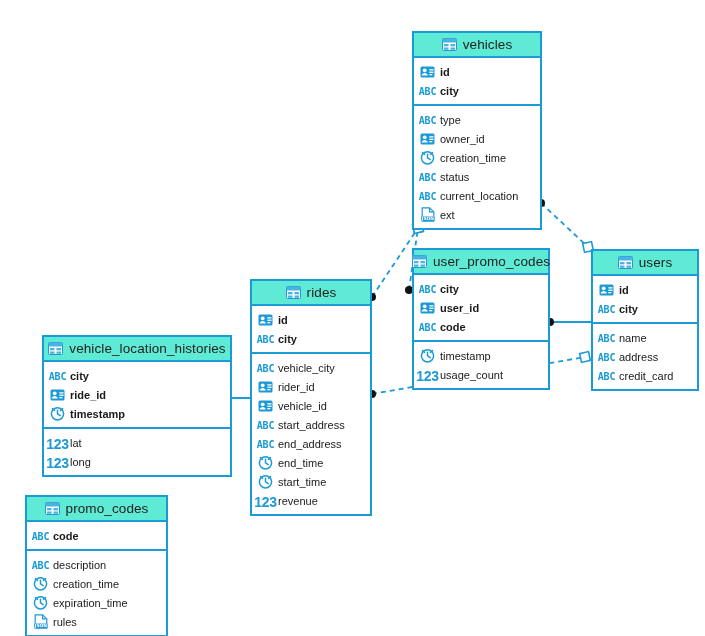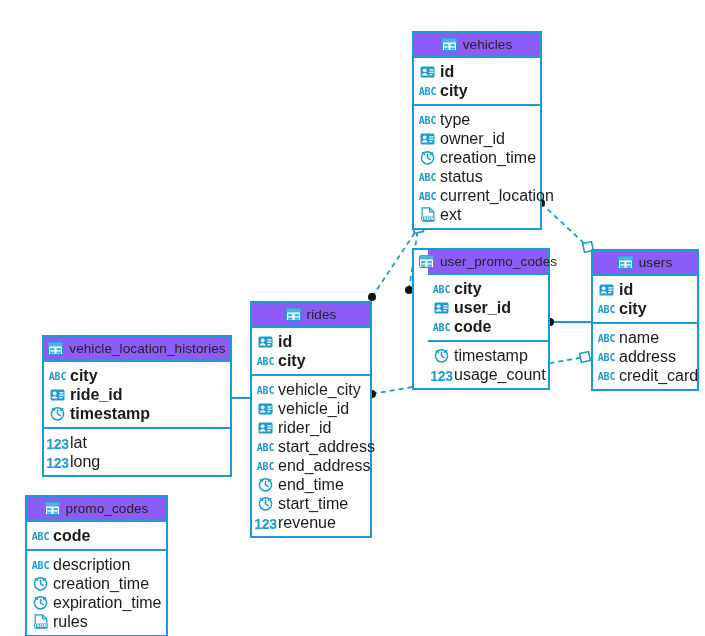--- a/index.html
+++ b/index.html
@@ -43,21 +43,21 @@
   }
   .table-header {
     box-sizing: border-box;
     height: 25px;
     border-bottom: 2px solid #1a9ad6;
     display: flex;
     align-items: center;
     justify-content: center;
     gap: 6px;
     padding: 0 6px;
-    background: #8b5cf6;
+    background: #5eead4;
   }
   .table-title {
     font-size: 13.5px;
     color: #222222;
     letter-spacing: 0.1px;
     white-space: nowrap;
   }
 
   .field-group {
     padding: 4px 0 4px 0;
@@ -70,21 +70,21 @@
   .field-row {
     display: flex;
     align-items: center;
     gap: 5px;
     height: 19px;
     padding: 0 6px;
     box-sizing: border-box;
     white-space: nowrap;
   }
   .field-name {
-    font-size: 16px;
+    font-size: 11px;
     color: #1a1a1a;
   }
   .field-row.key .field-name {
     font-weight: bold;
   }
 
   
   .icon {
     width: 15px;
     height: 15px;
@@ -229,21 +229,21 @@
       <path d="M1.2 0.8h7.4l4.2 4.1v9.3H1.2z" fill="#ffffff" stroke="#1a9ad6" stroke-width="1.2"></path>
       <path d="M8.6 0.8v4.1h4.2" fill="none" stroke="#1a9ad6" stroke-width="1.2"></path>
       <rect x="0.2" y="9.4" width="13.3" height="4.6" rx="0.6" fill="#1a9ad6"></rect>
       <text x="6.9" y="13.1" font-family="DejaVu Sans, sans-serif" font-size="4.4" font-weight="bold" fill="#ffffff" text-anchor="middle">JSON</text>
     </svg>
   </span>
             <span class="field-name">ext</span>
           </div>
         </div>
       </div>
-      <div class="table-node" style="left: 412px; top: 248px; width: 138px; padding-left: 14px;">
+      <div class="table-node" style="left: 412px; top: 248px; width: 138px;">
         <div class="table-header">
           <span class="icon">
     <svg width="15" height="13" viewBox="0 0 15 13">
       <rect x="0.5" y="0.5" width="14" height="12" rx="1" fill="#ffffff" stroke="#1a9ad6"></rect>
       <rect x="0.5" y="0.5" width="14" height="4" fill="#49b3e2"></rect>
       <rect x="2" y="6" width="4.5" height="2.3" fill="#49b3e2"></rect>
       <rect x="8.5" y="6" width="4.5" height="2.3" fill="#49b3e2"></rect>
       <rect x="2" y="9.5" width="4.5" height="2.3" fill="#49b3e2"></rect>
       <rect x="8.5" y="9.5" width="4.5" height="2.3" fill="#49b3e2"></rect>
     </svg>
@@ -332,21 +332,21 @@
           <div class="field-row">
             <span class="icon icon-abc">ABC</span>
             <span class="field-name">address</span>
           </div>
           <div class="field-row">
             <span class="icon icon-abc">ABC</span>
             <span class="field-name">credit_card</span>
           </div>
         </div>
       </div>
-      <div class="table-node" style="left: 250px; top: 301px; width: 122px;">
+      <div class="table-node" style="left: 250px; top: 279px; width: 122px;">
         <div class="table-header">
           <span class="icon">
     <svg width="15" height="13" viewBox="0 0 15 13">
       <rect x="0.5" y="0.5" width="14" height="12" rx="1" fill="#ffffff" stroke="#1a9ad6"></rect>
       <rect x="0.5" y="0.5" width="14" height="4" fill="#49b3e2"></rect>
       <rect x="2" y="6" width="4.5" height="2.3" fill="#49b3e2"></rect>
       <rect x="8.5" y="6" width="4.5" height="2.3" fill="#49b3e2"></rect>
       <rect x="2" y="9.5" width="4.5" height="2.3" fill="#49b3e2"></rect>
       <rect x="8.5" y="9.5" width="4.5" height="2.3" fill="#49b3e2"></rect>
     </svg>
@@ -381,34 +381,34 @@
             <span class="icon">
     <svg width="15" height="12" viewBox="0 0 15 12">
       <rect x="0.5" y="0.5" width="14" height="11" rx="1.5" fill="#1a9ad6"></rect>
       <circle cx="4.7" cy="4.3" r="1.9" fill="#ffffff"></circle>
       <path d="M1.6 9.6c0.3-1.9 1.6-2.7 3.1-2.7s2.8 0.8 3.1 2.7z" fill="#ffffff"></path>
       <rect x="9.3" y="3.2" width="4.2" height="1.3" fill="#ffffff"></rect>
       <rect x="9.3" y="5.6" width="4.2" height="1.3" fill="#ffffff"></rect>
       <rect x="9.3" y="8.0" width="3.0" height="1.3" fill="#ffffff"></rect>
     </svg>
   </span>
+            <span class="field-name">rider_id</span>
+          </div>
+          <div class="field-row">
+            <span class="icon">
+    <svg width="15" height="12" viewBox="0 0 15 12">
+      <rect x="0.5" y="0.5" width="14" height="11" rx="1.5" fill="#1a9ad6"></rect>
+      <circle cx="4.7" cy="4.3" r="1.9" fill="#ffffff"></circle>
+      <path d="M1.6 9.6c0.3-1.9 1.6-2.7 3.1-2.7s2.8 0.8 3.1 2.7z" fill="#ffffff"></path>
+      <rect x="9.3" y="3.2" width="4.2" height="1.3" fill="#ffffff"></rect>
+      <rect x="9.3" y="5.6" width="4.2" height="1.3" fill="#ffffff"></rect>
+      <rect x="9.3" y="8.0" width="3.0" height="1.3" fill="#ffffff"></rect>
+    </svg>
+  </span>
             <span class="field-name">vehicle_id</span>
-          </div>
-          <div class="field-row">
-            <span class="icon">
-    <svg width="15" height="12" viewBox="0 0 15 12">
-      <rect x="0.5" y="0.5" width="14" height="11" rx="1.5" fill="#1a9ad6"></rect>
-      <circle cx="4.7" cy="4.3" r="1.9" fill="#ffffff"></circle>
-      <path d="M1.6 9.6c0.3-1.9 1.6-2.7 3.1-2.7s2.8 0.8 3.1 2.7z" fill="#ffffff"></path>
-      <rect x="9.3" y="3.2" width="4.2" height="1.3" fill="#ffffff"></rect>
-      <rect x="9.3" y="5.6" width="4.2" height="1.3" fill="#ffffff"></rect>
-      <rect x="9.3" y="8.0" width="3.0" height="1.3" fill="#ffffff"></rect>
-    </svg>
-  </span>
-            <span class="field-name">rider_id</span>
           </div>
           <div class="field-row">
             <span class="icon icon-abc">ABC</span>
             <span class="field-name">start_address</span>
           </div>
           <div class="field-row">
             <span class="icon icon-abc">ABC</span>
             <span class="field-name">end_address</span>
           </div>
           <div class="field-row">

